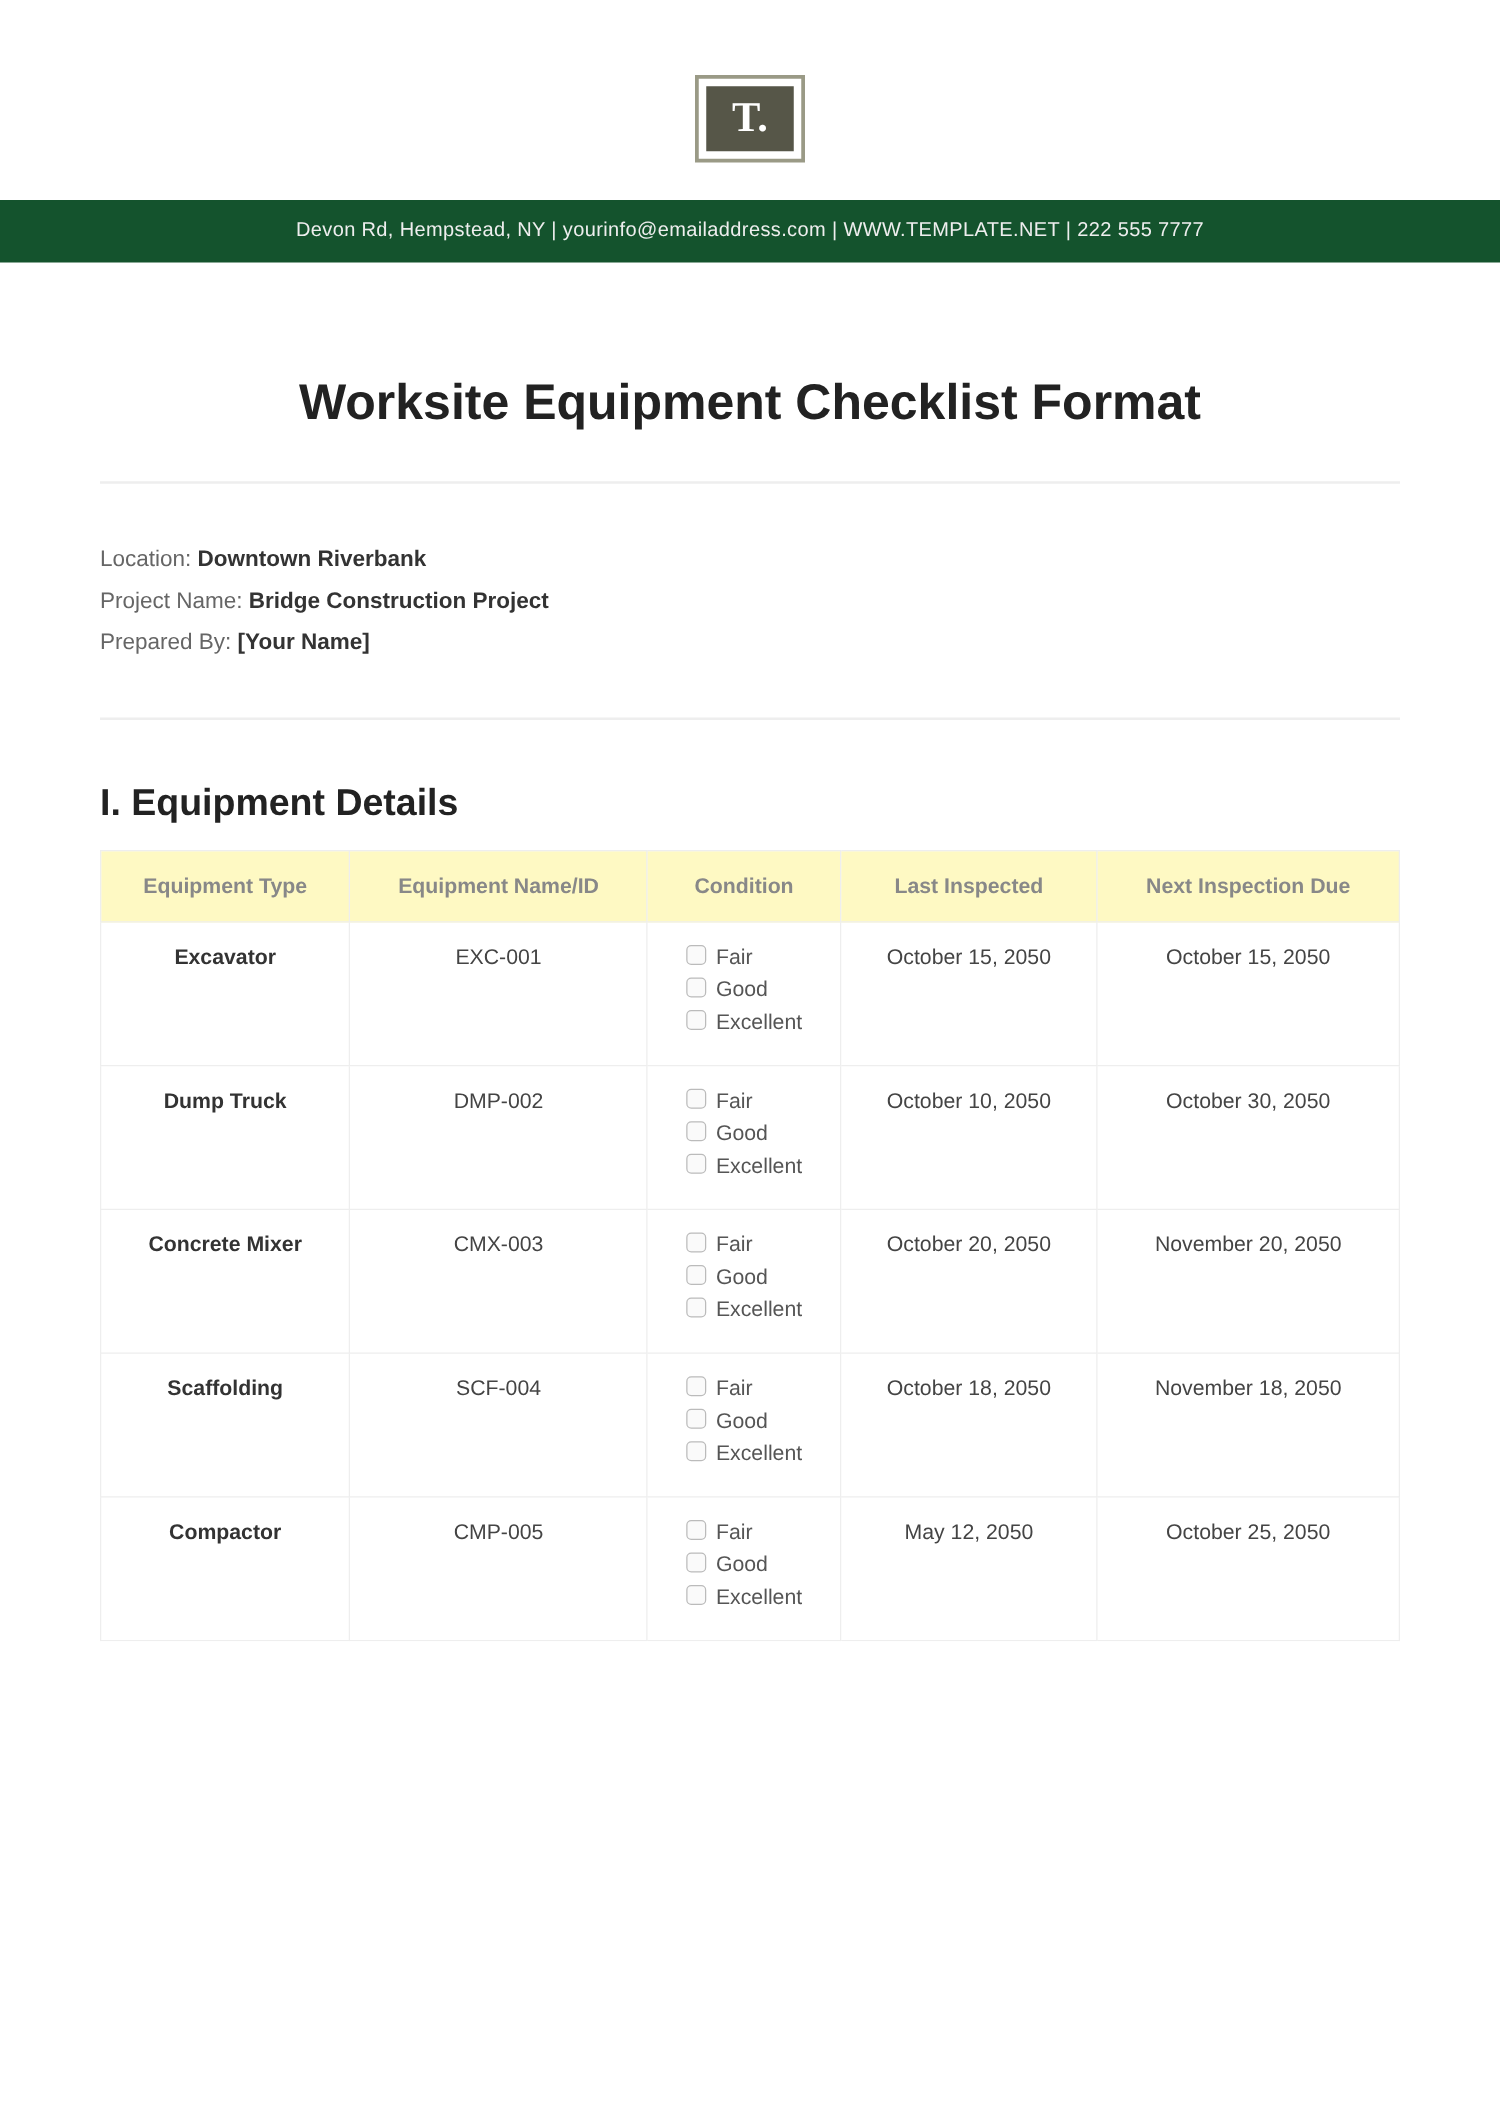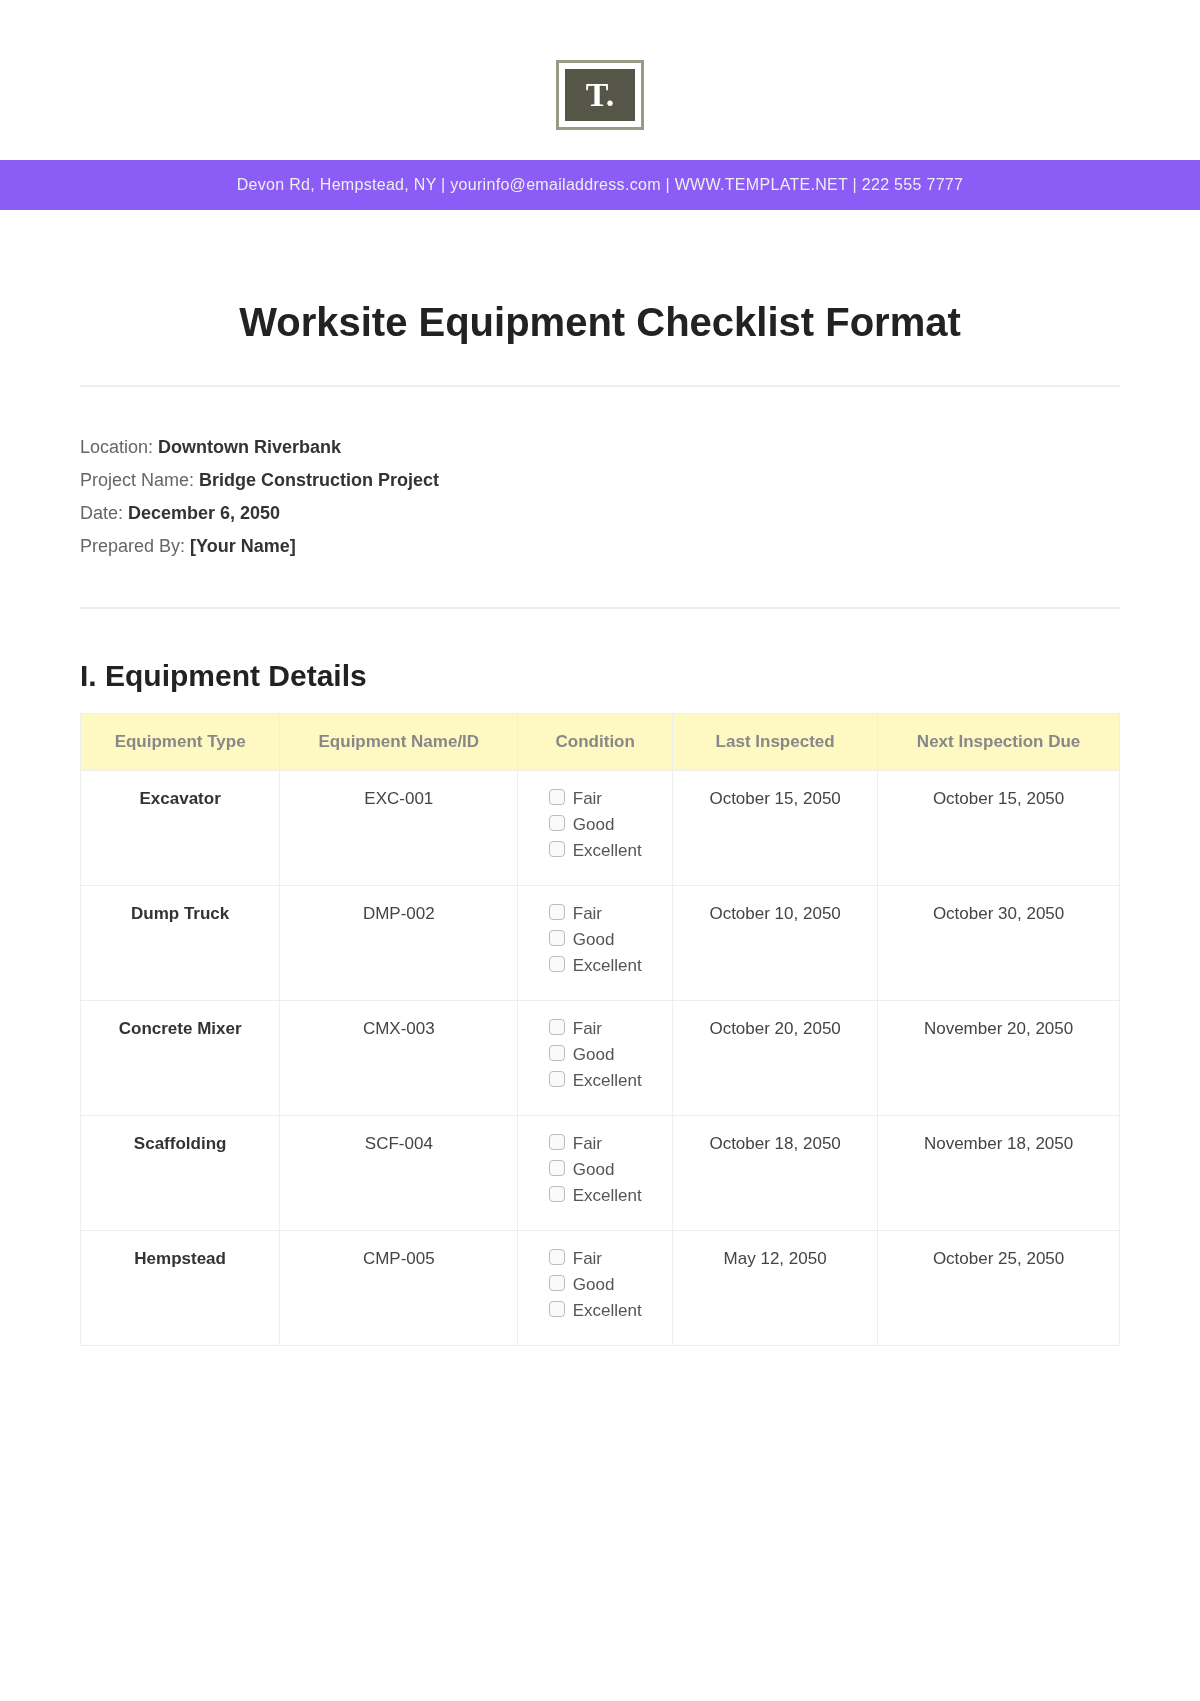--- a/index.html
+++ b/index.html
@@ -25,21 +25,21 @@
     background: #565648;
     display: flex;
     align-items: center;
     justify-content: center;
     color: #fff;
     font-weight: bold;
     font-size: 34px;
     font-family: Georgia, serif;
   }
   .banner {
-    background: #8b5cf6;
+    background: #14532d;
     color: #eee;
     text-align: center;
     font-size: 16px;
     padding: 16px 0;
     letter-spacing: 0.3px;
   }
   .content {
     padding: 0 80px;
     margin-top: 12px;
   }
@@ -128,23 +128,20 @@
 
   <h1 class="title">Worksite Equipment Checklist Format</h1>
   <hr class="hr">
 
   <div class="meta">
     <div class="meta-row">
       <span class="label">Location: </span><span class="value">Downtown Riverbank</span>
     </div>
     <div class="meta-row">
       <span class="label">Project Name: </span><span class="value">Bridge Construction Project</span>
-    </div>
-    <div class="meta-row">
-      <span class="label">Date: </span><span class="value">December 6, 2050</span>
     </div>
     <div class="meta-row">
       <span class="label">Prepared By: </span><span class="value">[Your Name]</span>
     </div>
   </div>
 
   <hr class="hr">
 
   <h2 class="section-title">I. Equipment Details</h2>
 
@@ -217,21 +214,21 @@
                 <span class="cb"></span>
                 <span>Good</span>
               </div><div class="cond-item">
                 <span class="cb"></span>
                 <span>Excellent</span>
               </div></div></td>
           <td>October 18, 2050</td>
           <td>November 18, 2050</td>
         </tr>
         <tr>
-          <td class="type">Hempstead</td>
+          <td class="type">Compactor</td>
           <td>CMP-005</td>
           <td><div class="cond-list"><div class="cond-item">
                 <span class="cb"></span>
                 <span>Fair</span>
               </div><div class="cond-item">
                 <span class="cb"></span>
                 <span>Good</span>
               </div><div class="cond-item">
                 <span class="cb"></span>
                 <span>Excellent</span>

